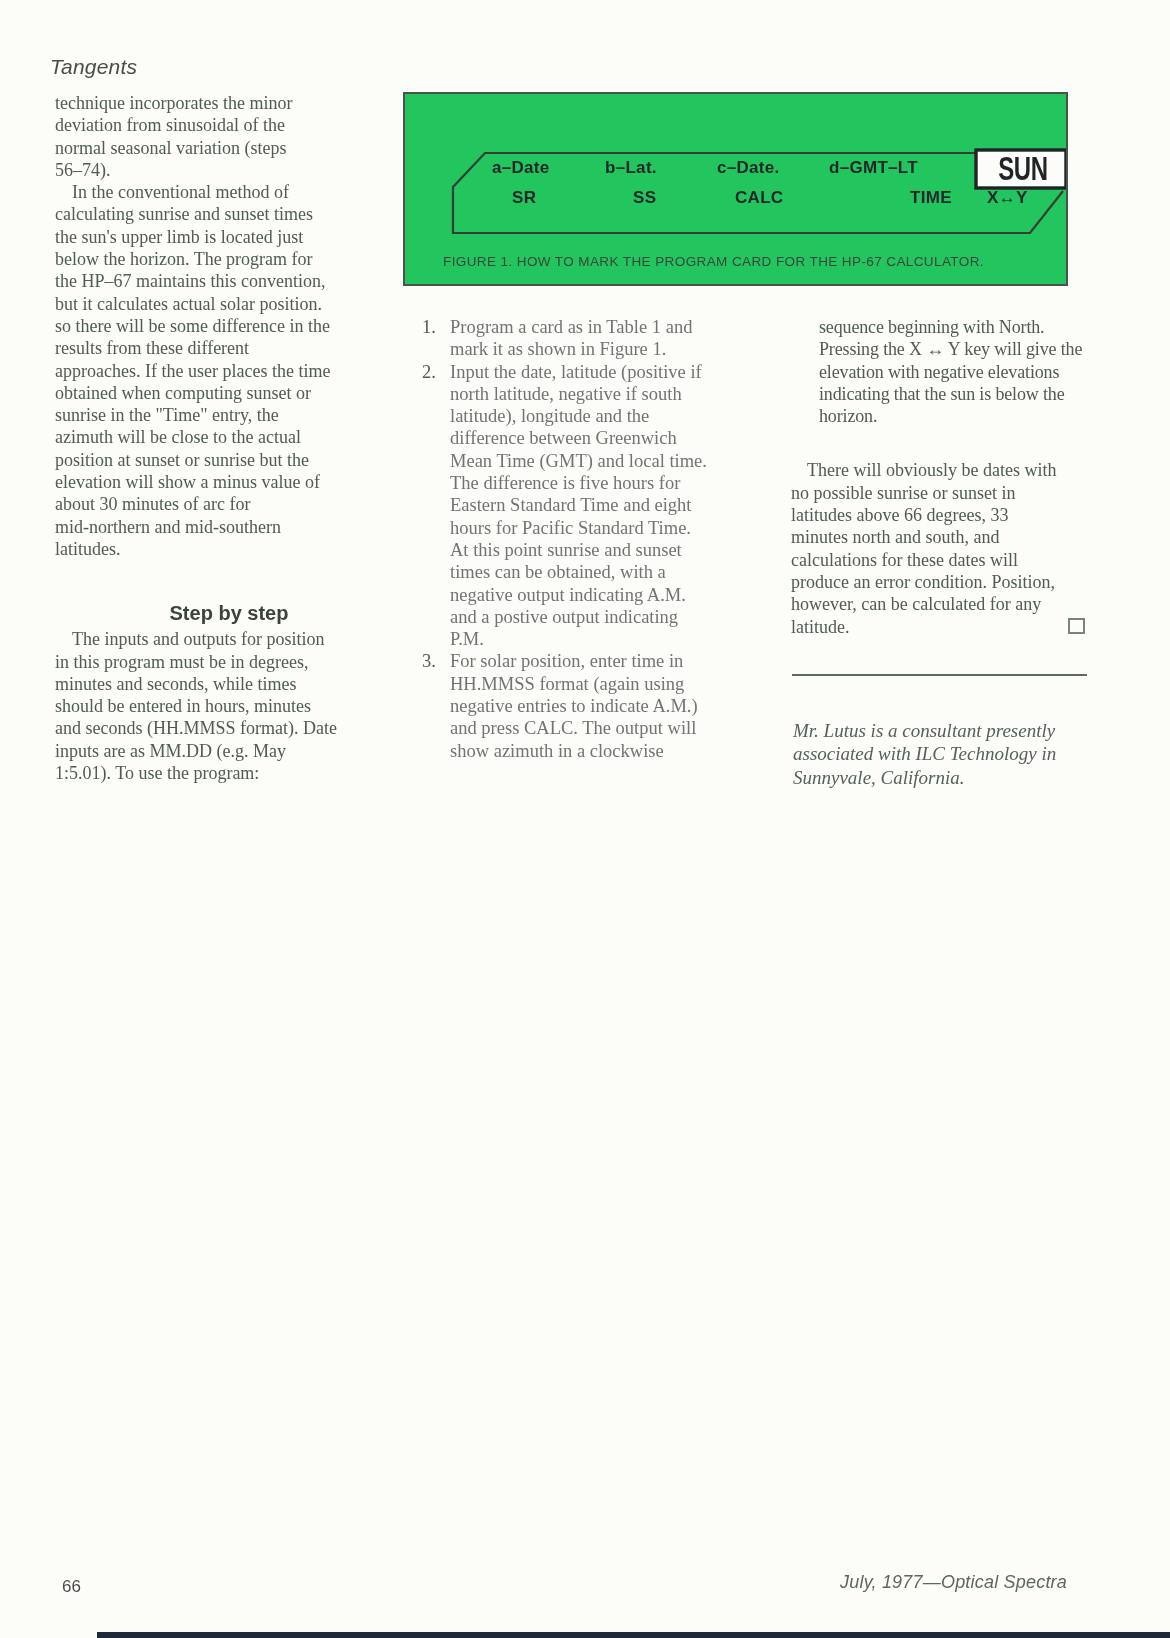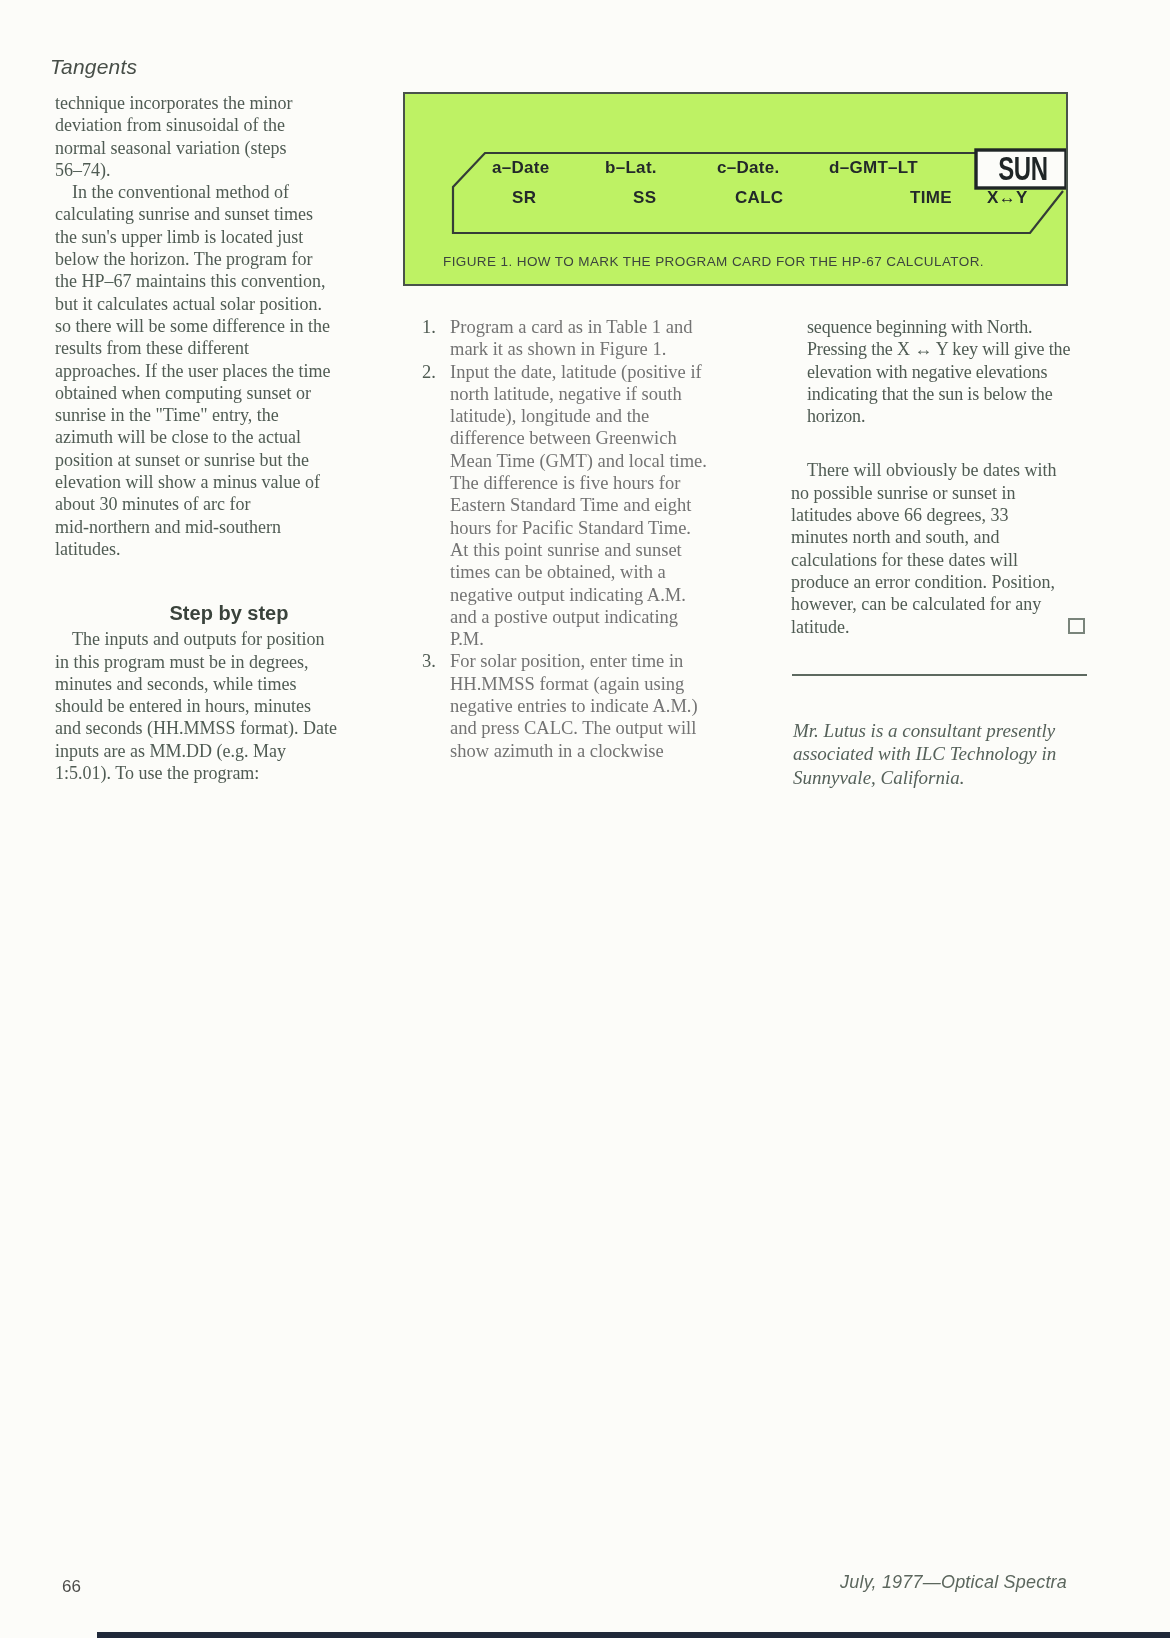--- a/index.html
+++ b/index.html
@@ -15,41 +15,41 @@
   .body{margin:0;font-size:18px;line-height:22.3px;color:#4f5b53;white-space:pre-line;}
   .indent{text-indent:17px;}
 
   
   .col-left{position:absolute;left:55px;top:92px;width:348px;}
   .subhead{margin:41px 0 3px 0;font-family:"Liberation Sans",sans-serif;font-weight:700;
            font-size:20px;line-height:24px;color:#3a433c;text-align:center;}
 
   
   .figure{position:absolute;left:403px;top:92px;width:665px;height:194px;
-          border:2px solid #49534b;box-sizing:border-box;background:#bef264;}
+          border:2px solid #49534b;box-sizing:border-box;background:#22c55e;}
   .card-svg{position:absolute;left:0;top:0;}
   .cl{position:absolute;font-family:"Liberation Sans",sans-serif;font-weight:700;
       font-size:17px;color:#23292a;letter-spacing:.3px;white-space:nowrap;}
   .r1{top:64px;} .r2{top:94px;}
   .sun-label{position:absolute;left:573px;top:56px;width:90px;height:38px;display:flex;
              align-items:center;justify-content:center;font-family:"Liberation Sans",sans-serif;
              font-weight:700;font-size:30px;color:#1f2526;transform:scale(.8,1.08);
              transform-origin:center;letter-spacing:-.5px;}
   .caption{position:absolute;left:38px;top:160px;font-family:"Liberation Sans",sans-serif;
            font-size:13.5px;color:#3c443e;letter-spacing:.4px;white-space:nowrap;}
 
   
   .col-mid{position:absolute;left:422px;top:316px;width:322px;}
   .li{display:flex;align-items:flex-start;}
   .num{flex:none;width:28px;font-size:18.5px;line-height:22.3px;color:#4f5b53;}
   .itext{flex:1;font-size:18.5px;line-height:22.3px;color:#737373;white-space:pre-line;}
 
   
   .col-right{position:absolute;left:791px;top:316px;width:298px;}
-  .cont{margin-left:16px;letter-spacing:-.15px;}
+  .cont{margin-left:28px;letter-spacing:-.15px;}
   .p2wrap{position:relative;margin-top:32px;}
   .p2wrap .indent{text-indent:16px;}
   .endbox{position:absolute;right:4px;bottom:4px;width:13px;height:12px;
           border:2px solid #79847b;background:transparent;}
   .rule{margin:36px 0 0 1px;width:295px;border-top:2px solid #5d6960;}
   .bio{margin:43px 0 0 2px;font-style:italic;font-size:19px;line-height:23.5px;
        color:#55615a;white-space:pre-line;}
 
   
   .footer-left{position:absolute;left:62px;top:1577px;font-family:"Liberation Sans",sans-serif;

